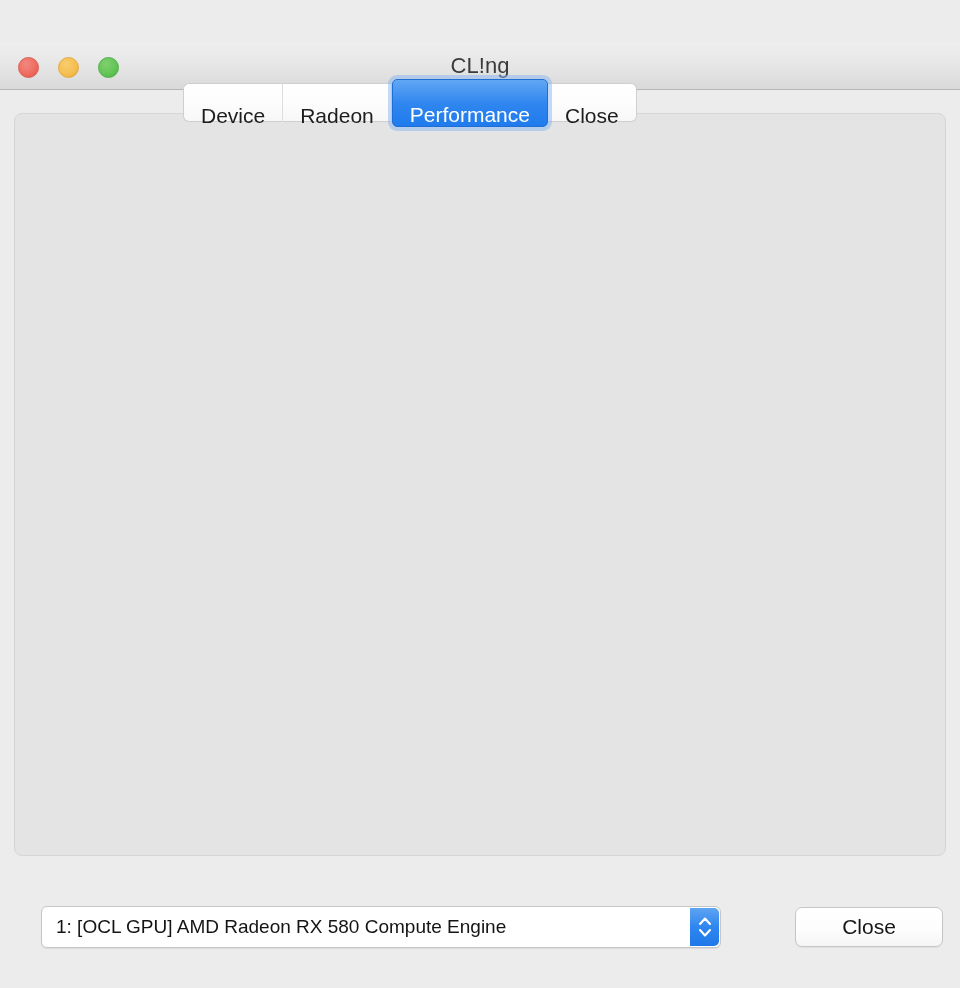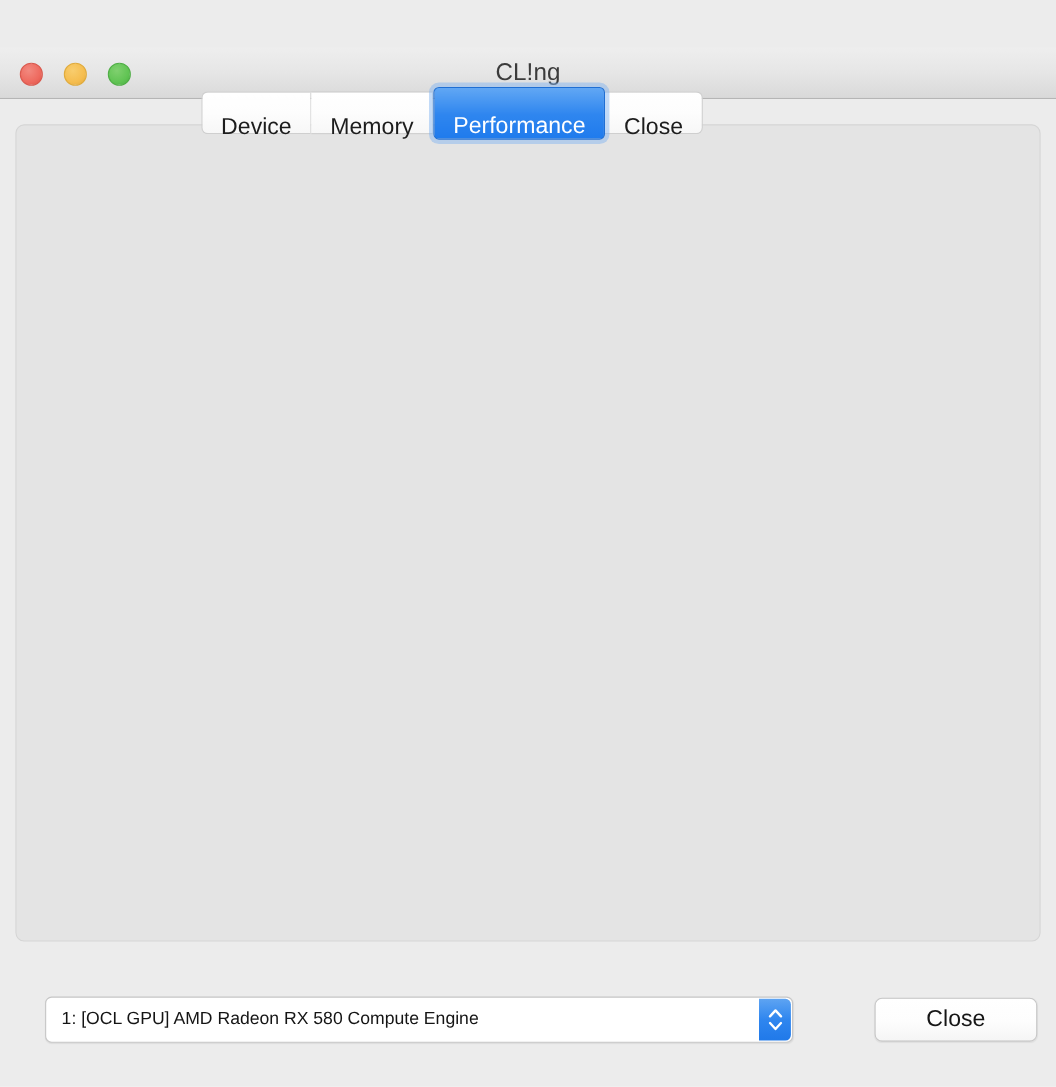--- a/index.html
+++ b/index.html
@@ -247,21 +247,21 @@
     box-sizing: border-box;
     box-shadow: 0 1px 1px rgba(0,0,0,0.07);
   }
   #device-popup-label {
     position: absolute;
     left: 14px;
     top: 0;
     right: 36px;
     height: 32px;
     line-height: 40px;
-    font-size: 16px;
+    font-size: 19px;
     color: #141414;
     overflow: hidden;
     white-space: nowrap;
   }
   #device-popup-stepper {
     position: absolute;
     right: 1px;
     top: 1px;
     width: 29px;
     height: 38px;
@@ -301,21 +301,21 @@
     <div id="tl-close" class="traffic"></div>
     <div id="tl-min" class="traffic"></div>
     <div id="tl-max" class="traffic"></div>
     <div id="title-text">CL!ng</div>
   </div>
 
   <div id="content-panel"></div>
 
   <div id="tabstrip">
     <div class="tab first">Device</div>
-    <div class="tab">Memory</div>
+    <div class="tab">Radeon</div>
     <div class="tab selected">Performance</div>
     <div class="tab last">Close</div>
   </div>
 
   <div id="mem-title" class="group-title">Memory Bandwidth</div>
   <div id="mem-box" class="group-box"></div>
 
   <div id="head-pinned" class="col-head">Pinned</div>
   <div id="head-paged" class="col-head">Paged</div>
 

